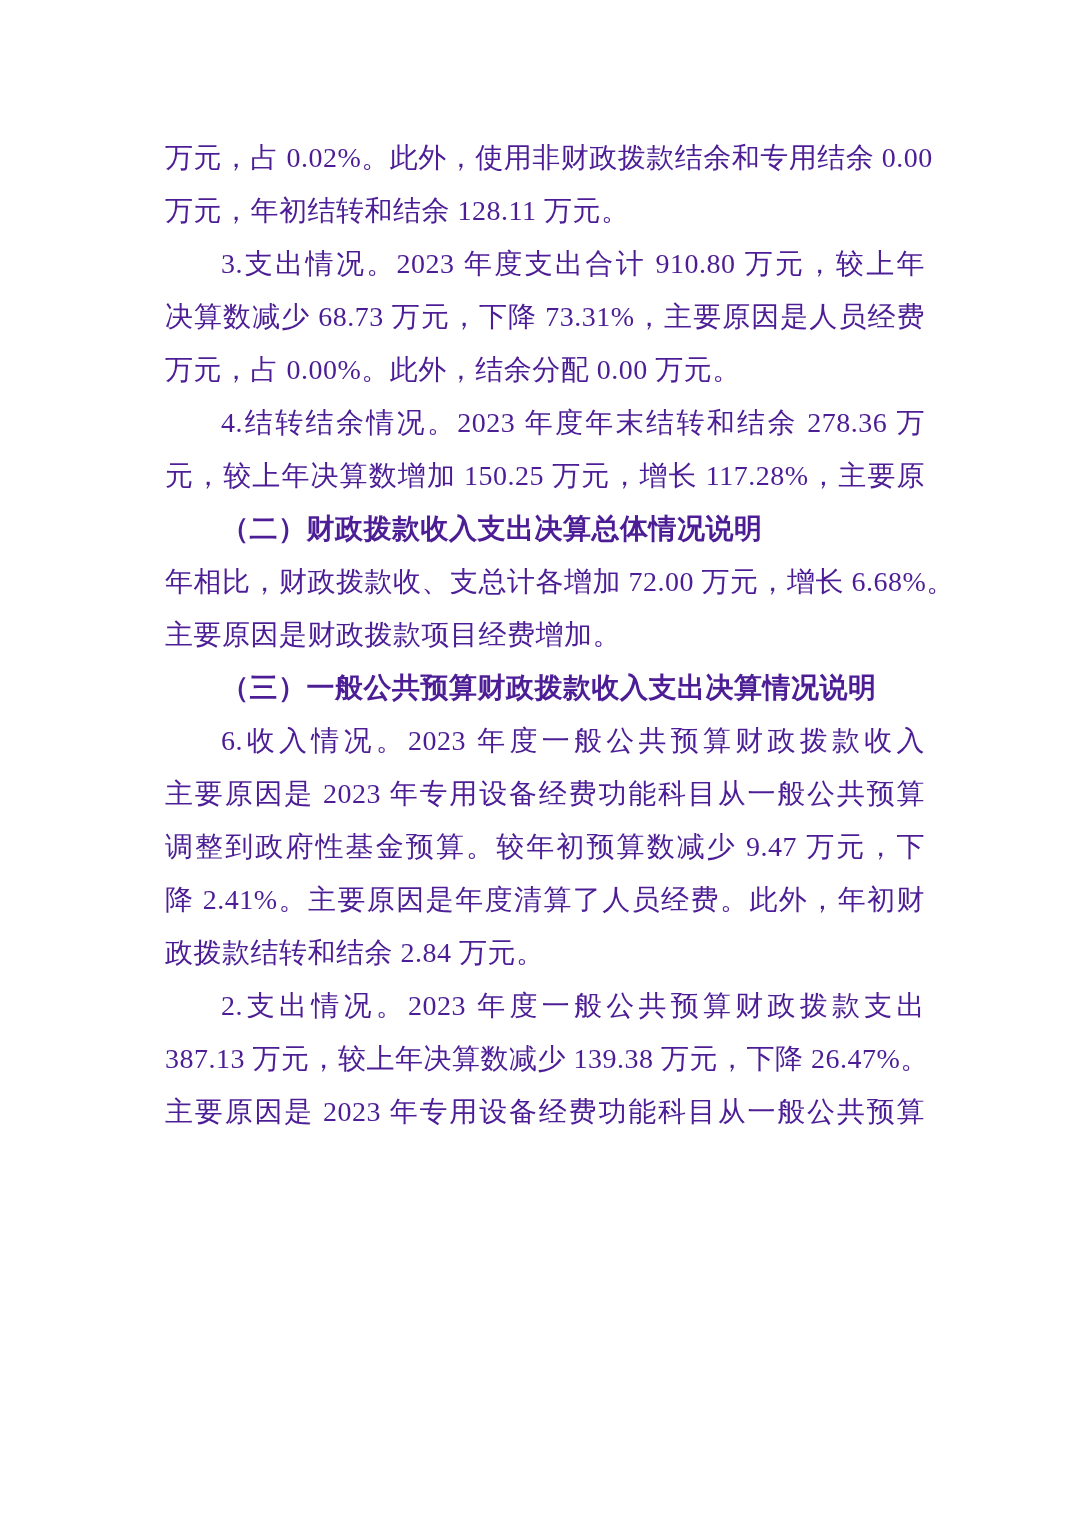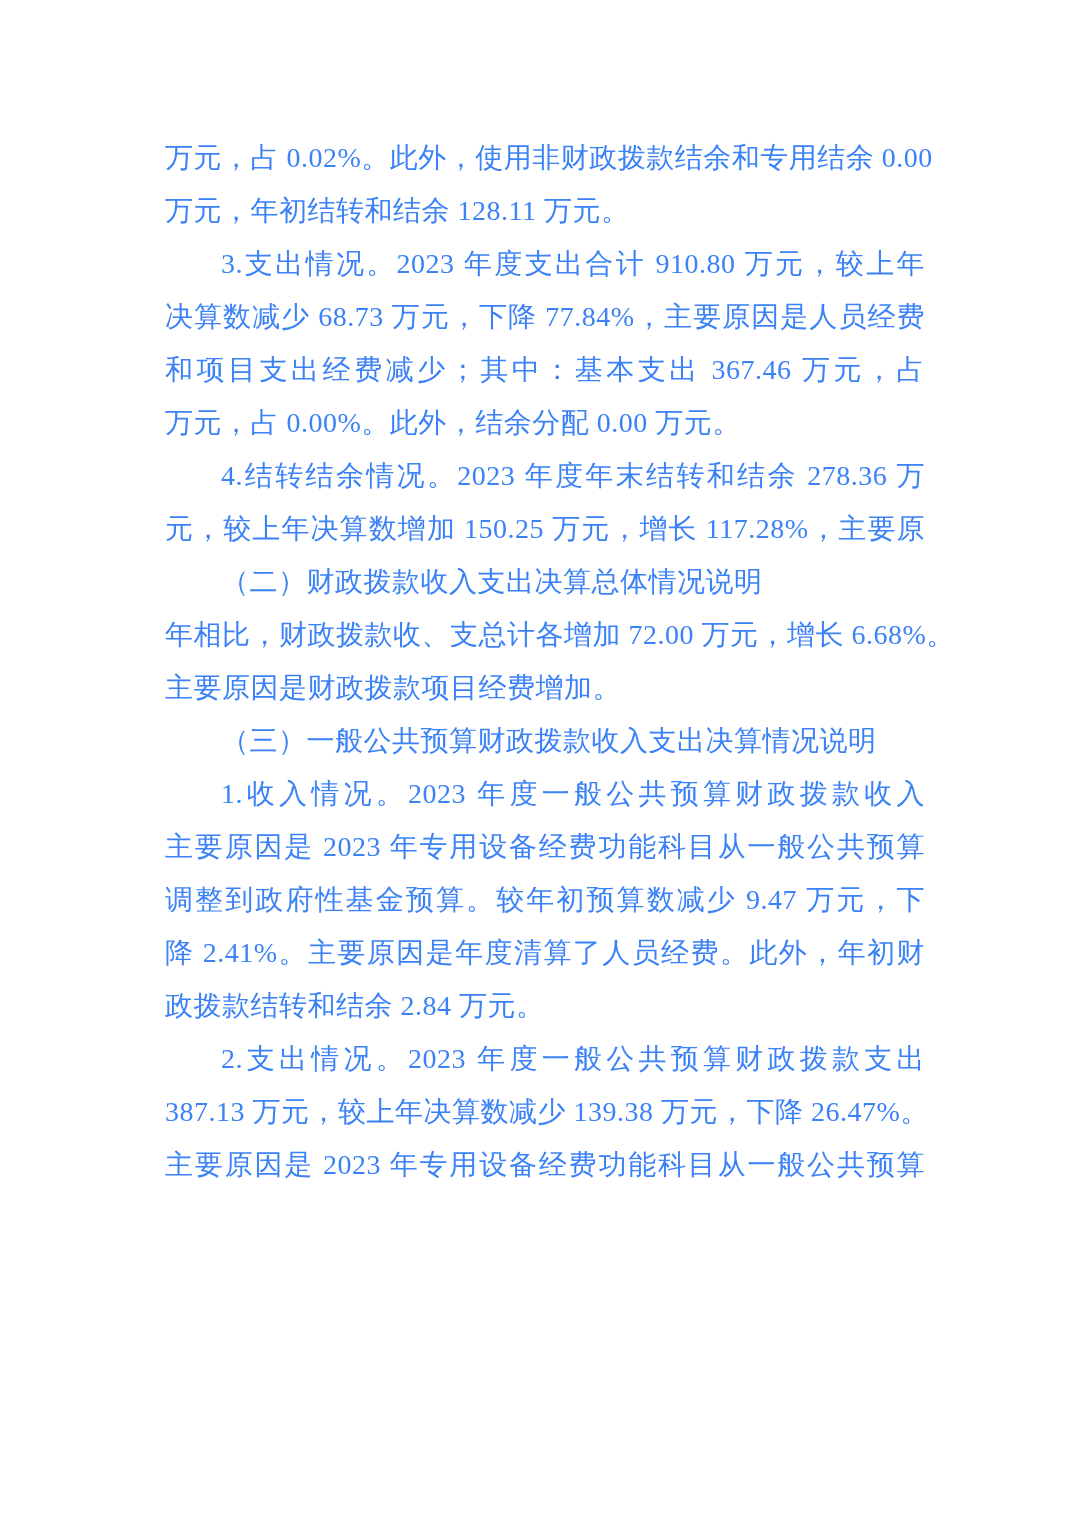--- a/index.html
+++ b/index.html
@@ -7,21 +7,21 @@
     padding: 0;
     background: #ffffff;
   }
   .page {
     position: relative;
     width: 1075px;
     height: 1297px;
     background: #ffffff;
     overflow: hidden;
     font-family: "Liberation Serif", "DejaVu Serif", serif;
-    color: #3b82f6;
+    color: #4c1d95;
   }
   .doc-body {
     position: absolute;
     left: 165px;
     top: 131px;
     width: 760px;
   }
   .line {
     font-size: 28px;
     line-height: 53px;
@@ -32,50 +32,49 @@
     letter-spacing: 0.5px;
   }
   .line.pend {
     text-align: right;
     text-align-last: left;
   }
   .line.indent {
     text-indent: 2em;
   }
   .line.heading {
-    font-weight: normal;
+    font-weight: bold;
   }
   .footer {
     position: absolute;
     left: 0;
     top: 1400px;
     width: 100%;
     text-align: center;
     font-size: 22px;
     line-height: 36px;
   }
 </style>
 </head>
 <body>
 
 <div class="page">
   <div class="doc-body" id="doc-body">
       <div class="line">万元，占 0.02%。此外，使用非财政拨款结余和专用结余 0.00</div>
       <div class="line pend">万元，年初结转和结余 128.11 万元。</div>
       <div class="line indent">3.支出情况。2023 年度支出合计 910.80 万元，较上年</div>
-      <div class="line">决算数减少 68.73 万元，下降 77.84%，主要原因是人员经费</div>
-      <div class="line">和项目支出经费减少；其中：基本支出 367.46 万元，占</div>
+      <div class="line">决算数减少 68.73 万元，下降 73.31%，主要原因是人员经费</div>
       <div class="line pend">万元，占 0.00%。此外，结余分配 0.00 万元。</div>
       <div class="line indent">4.结转结余情况。2023 年度年末结转和结余 278.36 万</div>
       <div class="line">元，较上年决算数增加 150.25 万元，增长 117.28%，主要原</div>
       <div class="line indent heading pend">（二）财政拨款收入支出决算总体情况说明</div>
       <div class="line">年相比，财政拨款收、支总计各增加 72.00 万元，增长 6.68%。</div>
       <div class="line pend">主要原因是财政拨款项目经费增加。</div>
       <div class="line indent heading pend">（三）一般公共预算财政拨款收入支出决算情况说明</div>
-      <div class="line indent">1.收入情况。2023 年度一般公共预算财政拨款收入</div>
+      <div class="line indent">6.收入情况。2023 年度一般公共预算财政拨款收入</div>
       <div class="line">主要原因是 2023 年专用设备经费功能科目从一般公共预算</div>
       <div class="line">调整到政府性基金预算。较年初预算数减少 9.47 万元，下</div>
       <div class="line">降 2.41%。主要原因是年度清算了人员经费。此外，年初财</div>
       <div class="line pend">政拨款结转和结余 2.84 万元。</div>
       <div class="line indent">2.支出情况。2023 年度一般公共预算财政拨款支出</div>
       <div class="line">387.13 万元，较上年决算数减少 139.38 万元，下降 26.47%。</div>
       <div class="line">主要原因是 2023 年专用设备经费功能科目从一般公共预算</div>
     </div>
   <div class="footer">
     <span>- 2 -</span>

